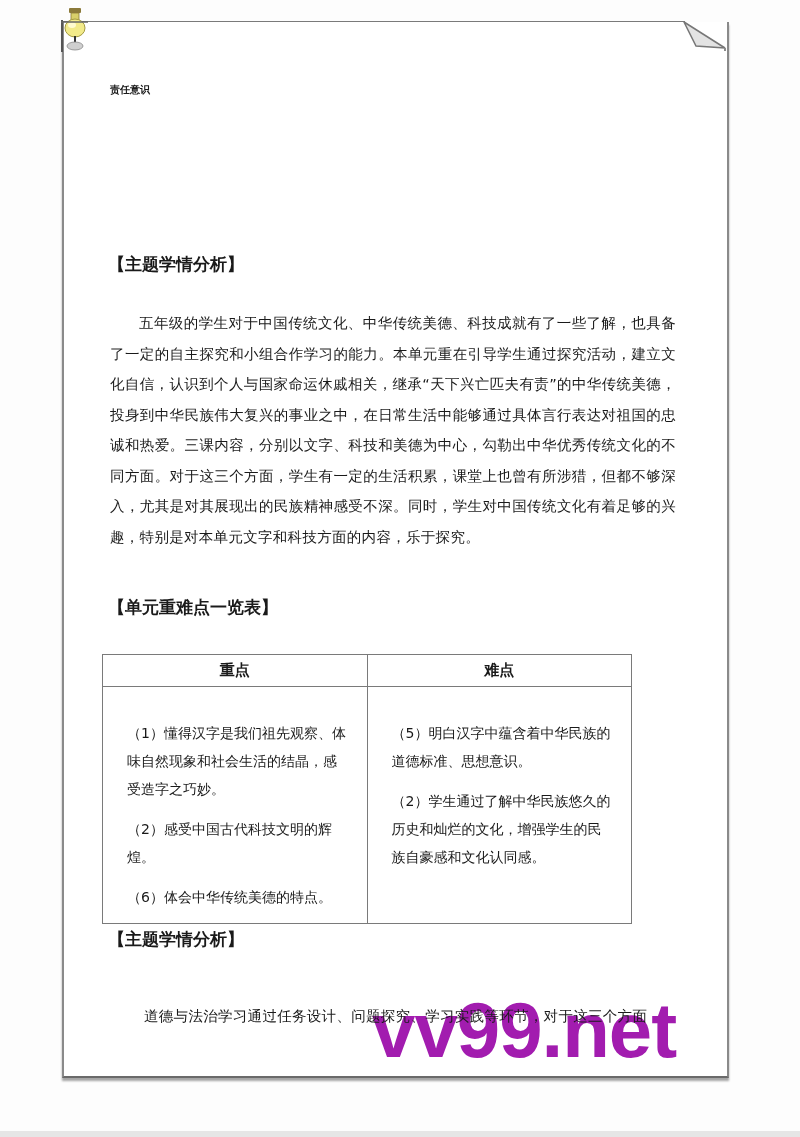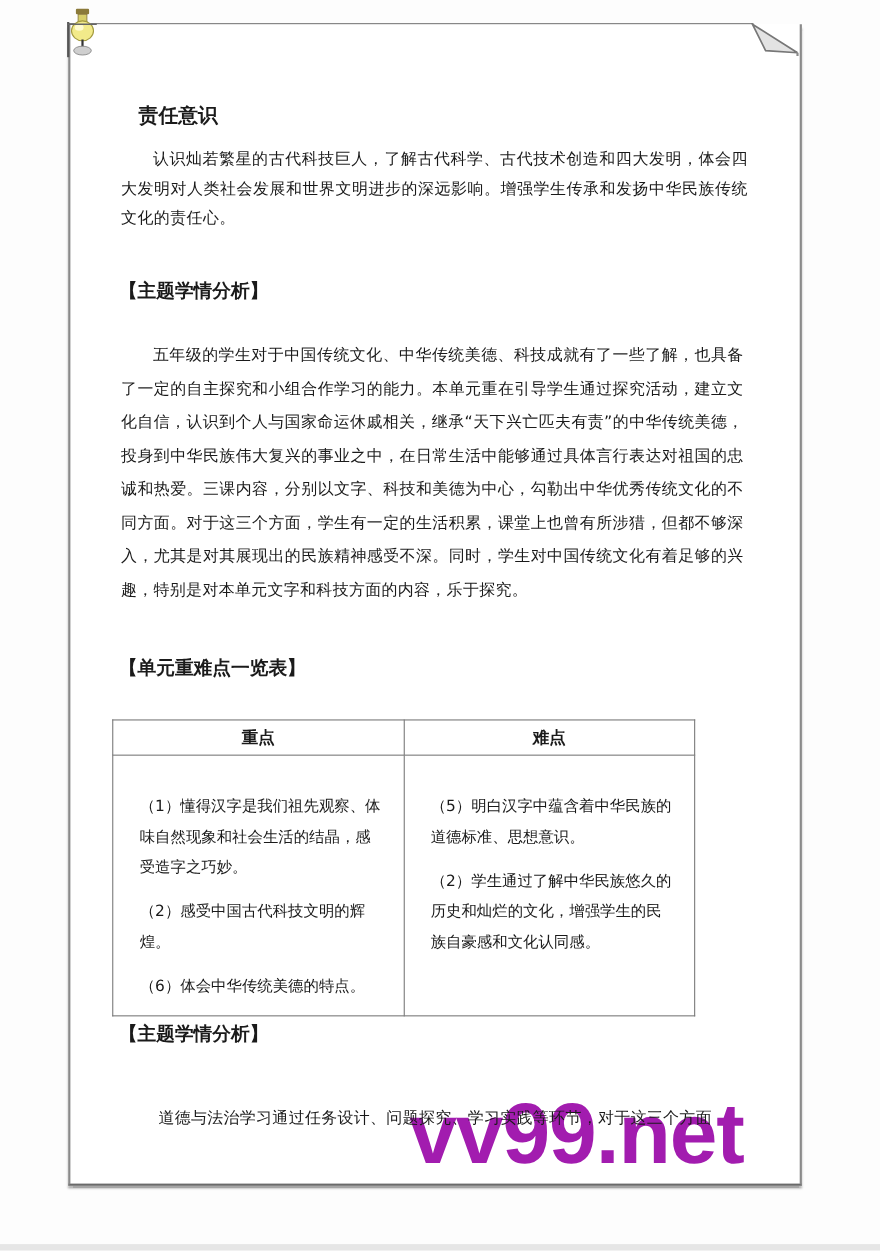--- a/index.html
+++ b/index.html
@@ -34,21 +34,21 @@
       width: 30px; height: 48px;
     }
     .pin-corner {
       position: absolute; left: 61px; top: 20px;
       width: 2px; height: 32px; background: #555;
     }
     .content {
       position: absolute; left: 110px; top: 80px; width: 570px;
       font-size: 14.5px; line-height: 27px;
     }
-    .sub-title { font-weight: bold; font-size: 18px; line-height: 20px; margin: 16px; }
+    .sub-title { font-weight: bold; font-size: 10px; line-height: 20px; margin: 0; }
     .para {
       text-indent: 2em; margin: 0; text-align: justify;
       letter-spacing: 0.4px;
     }
     .para1 { line-height: 27px; margin-top: 3px; }
     .section-title {
       font-weight: bold; font-size: 17px; margin: 0;
       position: absolute; left: 108px;
     }
     .para2 {
@@ -107,21 +107,20 @@
   <rect x="11" y="9" width="8" height="8" fill="#d8cf6a" stroke="#8b7a3a" stroke-width="0.8"></rect>
   <ellipse cx="15" cy="24" rx="10" ry="9" fill="#f2ea8a" stroke="#a39a40" stroke-width="1"></ellipse>
   <ellipse cx="12" cy="21" rx="4" ry="3" fill="#fffbd0"></ellipse>
   <line x1="15" y1="32" x2="15" y2="44" stroke="#333" stroke-width="2"></line>
   <ellipse cx="15" cy="42" rx="8" ry="4" fill="#cfcfcf" stroke="#888" stroke-width="0.8"></ellipse>
   <line x1="1" y1="18" x2="28" y2="18" stroke="#666" stroke-width="1.5"></line>
 </svg>
 
 <div class="content">
   <p class="sub-title">责任意识</p>
-  <p class="para para1">认识灿若繁星的古代科技巨人，了解古代科学、古代技术创造和四大发明，体会四大发明对人类社会发展和世界文明进步的深远影响。增强学生传承和发扬中华民族传统文化的责任心。</p>
 </div>
 
 <p class="section-title" style="top:253px;">【主题学情分析】</p>
 <p class="para2">五年级的学生对于中国传统文化、中华传统美德、科技成就有了一些了解，也具备了一定的自主探究和小组合作学习的能力。本单元重在引导学生通过探究活动，建立文化自信，认识到个人与国家命运休戚相关，继承“天下兴亡匹夫有责”的中华传统美德，投身到中华民族伟大复兴的事业之中，在日常生活中能够通过具体言行表达对祖国的忠诚和热爱。三课内容，分别以文字、科技和美德为中心，勾勒出中华优秀传统文化的不同方面。对于这三个方面，学生有一定的生活积累，课堂上也曾有所涉猎，但都不够深入，尤其是对其展现出的民族精神感受不深。同时，学生对中国传统文化有着足够的兴趣，特别是对本单元文字和科技方面的内容，乐于探究。</p>
 
 <p class="section-title" style="top:596px;">【单元重难点一览表】</p>
 
 <table class="keypoints">
   <thead>
     <tr>

